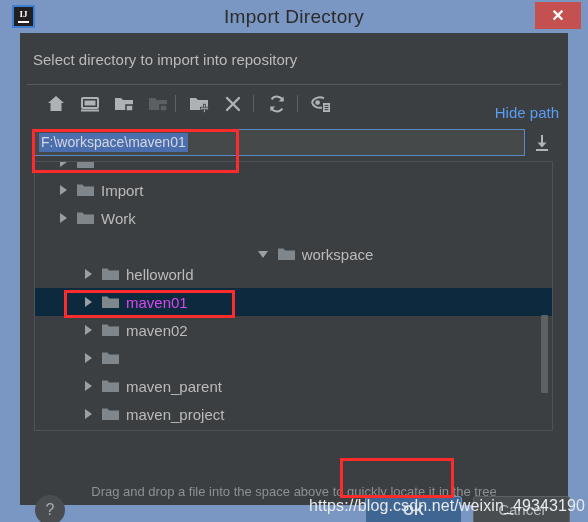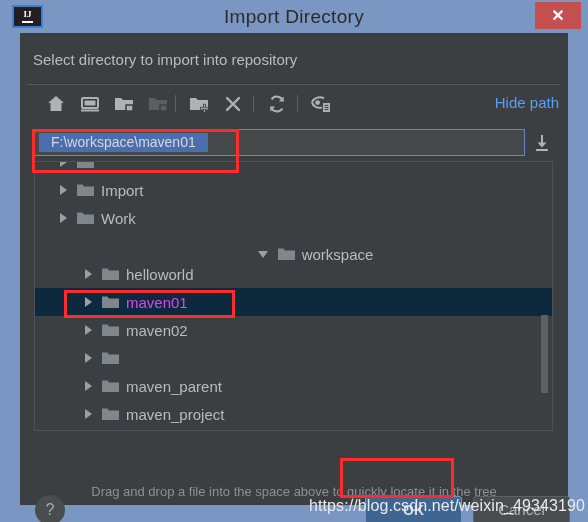--- a/index.html
+++ b/index.html
@@ -28,21 +28,21 @@
   #titlebar {
     position: absolute;
     left: 0; top: 0;
     width: 588px;
     height: 33px;
     background: #7a96c2;
   }
   #ij-logo {
     position: absolute;
     left: 12px; top: 5px;
-    width: 31px; height: 23px;
+    width: 23px; height: 23px;
     background: #231f20;
     border: 2px solid #3c7fd4;
     box-sizing: border-box;
     display: flex;
     flex-direction: column;
     align-items: center;
     justify-content: center;
   }
   #ij-logo .ij-text {
     color: #ffffff;
@@ -124,21 +124,21 @@
   .tb-icon svg { display: block; }
   .tb-sep {
     position: absolute;
     top: 7px;
     width: 1px;
     height: 17px;
     background: #5e6164;
   }
   #hide-path {
     position: absolute;
-    right: 9px; top: 6px;
+    right: 9px; top: 16px;
     font-size: 15px;
     color: #589df6;
     cursor: pointer;
   }
 
   
   #pathfield {
     position: absolute;
     left: 14px; top: 96px;
     width: 491px;
@@ -149,21 +149,21 @@
     overflow: hidden;
   }
   #path-value {
     position: absolute;
     left: 4px; top: 3px;
     height: 19px;
     line-height: 19px;
     background: #4b6eaf;
     color: #d4d8de;
     font-size: 14px;
-    padding: 0 12px;
+    padding: 0 2px;
     white-space: nowrap;
   }
   #path-download-icon {
     position: absolute;
     left: 511px; top: 99px;
     width: 22px; height: 22px;
     cursor: pointer;
   }
 
   

